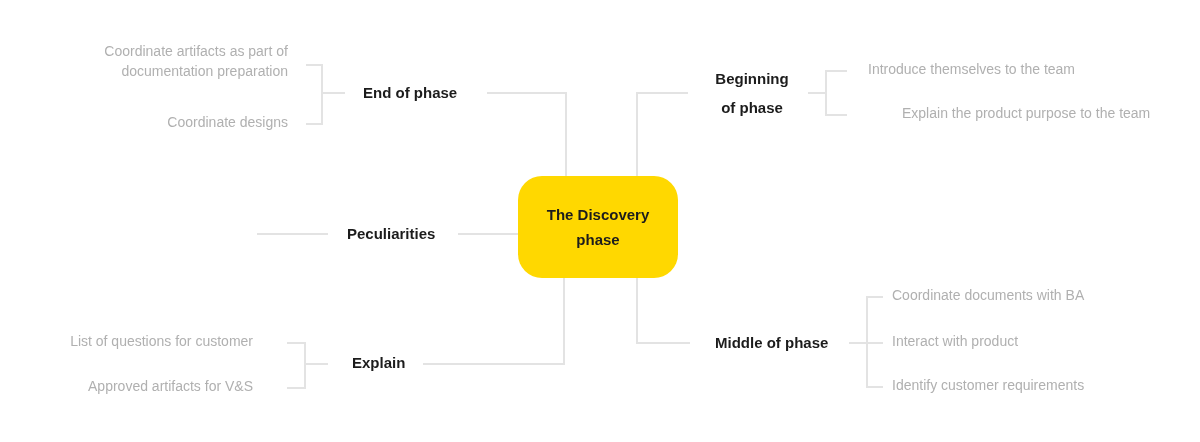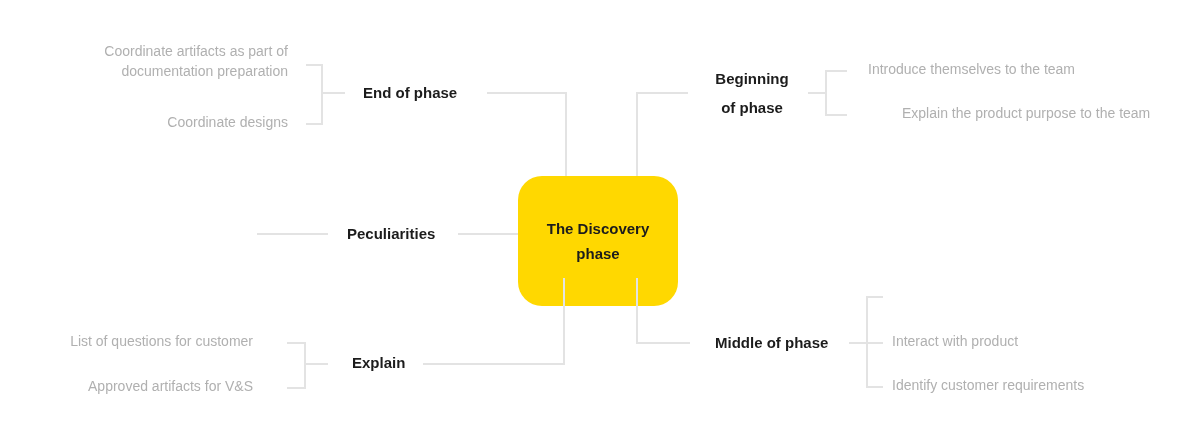--- a/index.html
+++ b/index.html
@@ -22,21 +22,21 @@
   }
   .h { height: 2px; }
   .v { width: 2px; }
 
   
   .center-node {
     position: absolute;
     left: 518px;
     top: 176px;
     width: 160px;
-    height: 130px;
+    height: 102px;
     background: var(--node-bg, #ffd800);
     border-radius: 24px;
     display: flex;
     align-items: center;
     justify-content: center;
     text-align: center;
   }
   .center-node .node-label {
     max-width: 122px;
     font-size: 15px;
@@ -124,16 +124,17 @@
   <div class="child-text right wrap2" style="right:912px; top:41px;">Coordinate artifacts as part of documentation preparation</div>
   <div class="child-text right" style="right:912px; top:112px;">Coordinate designs</div>
 
 
   <div class="child-text right" style="right:947px; top:331px;">List of questions for customer</div>
   <div class="child-text right" style="right:947px; top:376px;">Approved artifacts for V&amp;S</div>
 
   <div class="child-text" style="left:868px; top:59px;">Introduce themselves to the team</div>
   <div class="child-text" style="left:902px; top:103px;">Explain the product purpose to the team</div>
 
+  <div class="child-text" style="left:892px; top:285px;">Coordinate documents with BA</div>
   <div class="child-text" style="left:892px; top:331px;">Interact with product</div>
   <div class="child-text" style="left:892px; top:375px;">Identify customer requirements</div>
 
 </div>
 
 </body></html>

